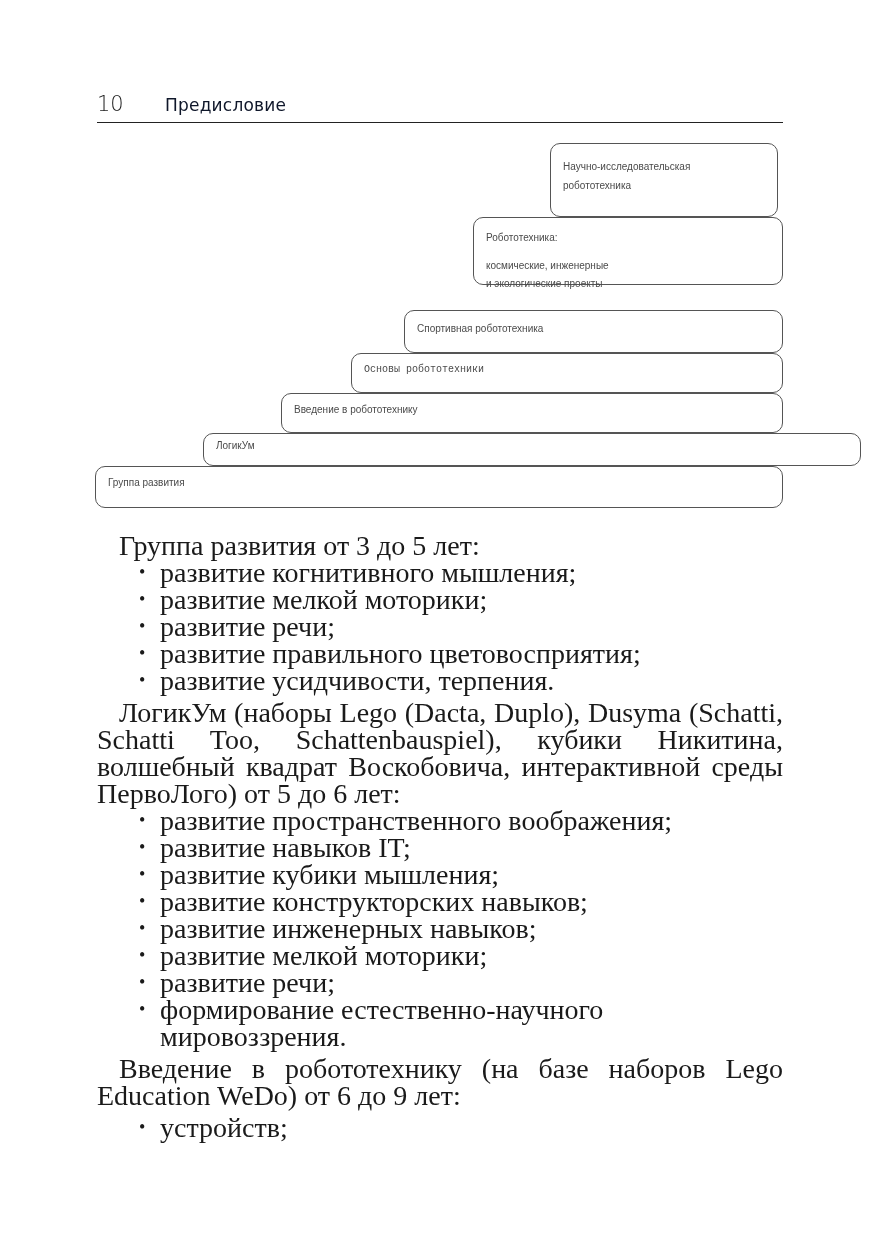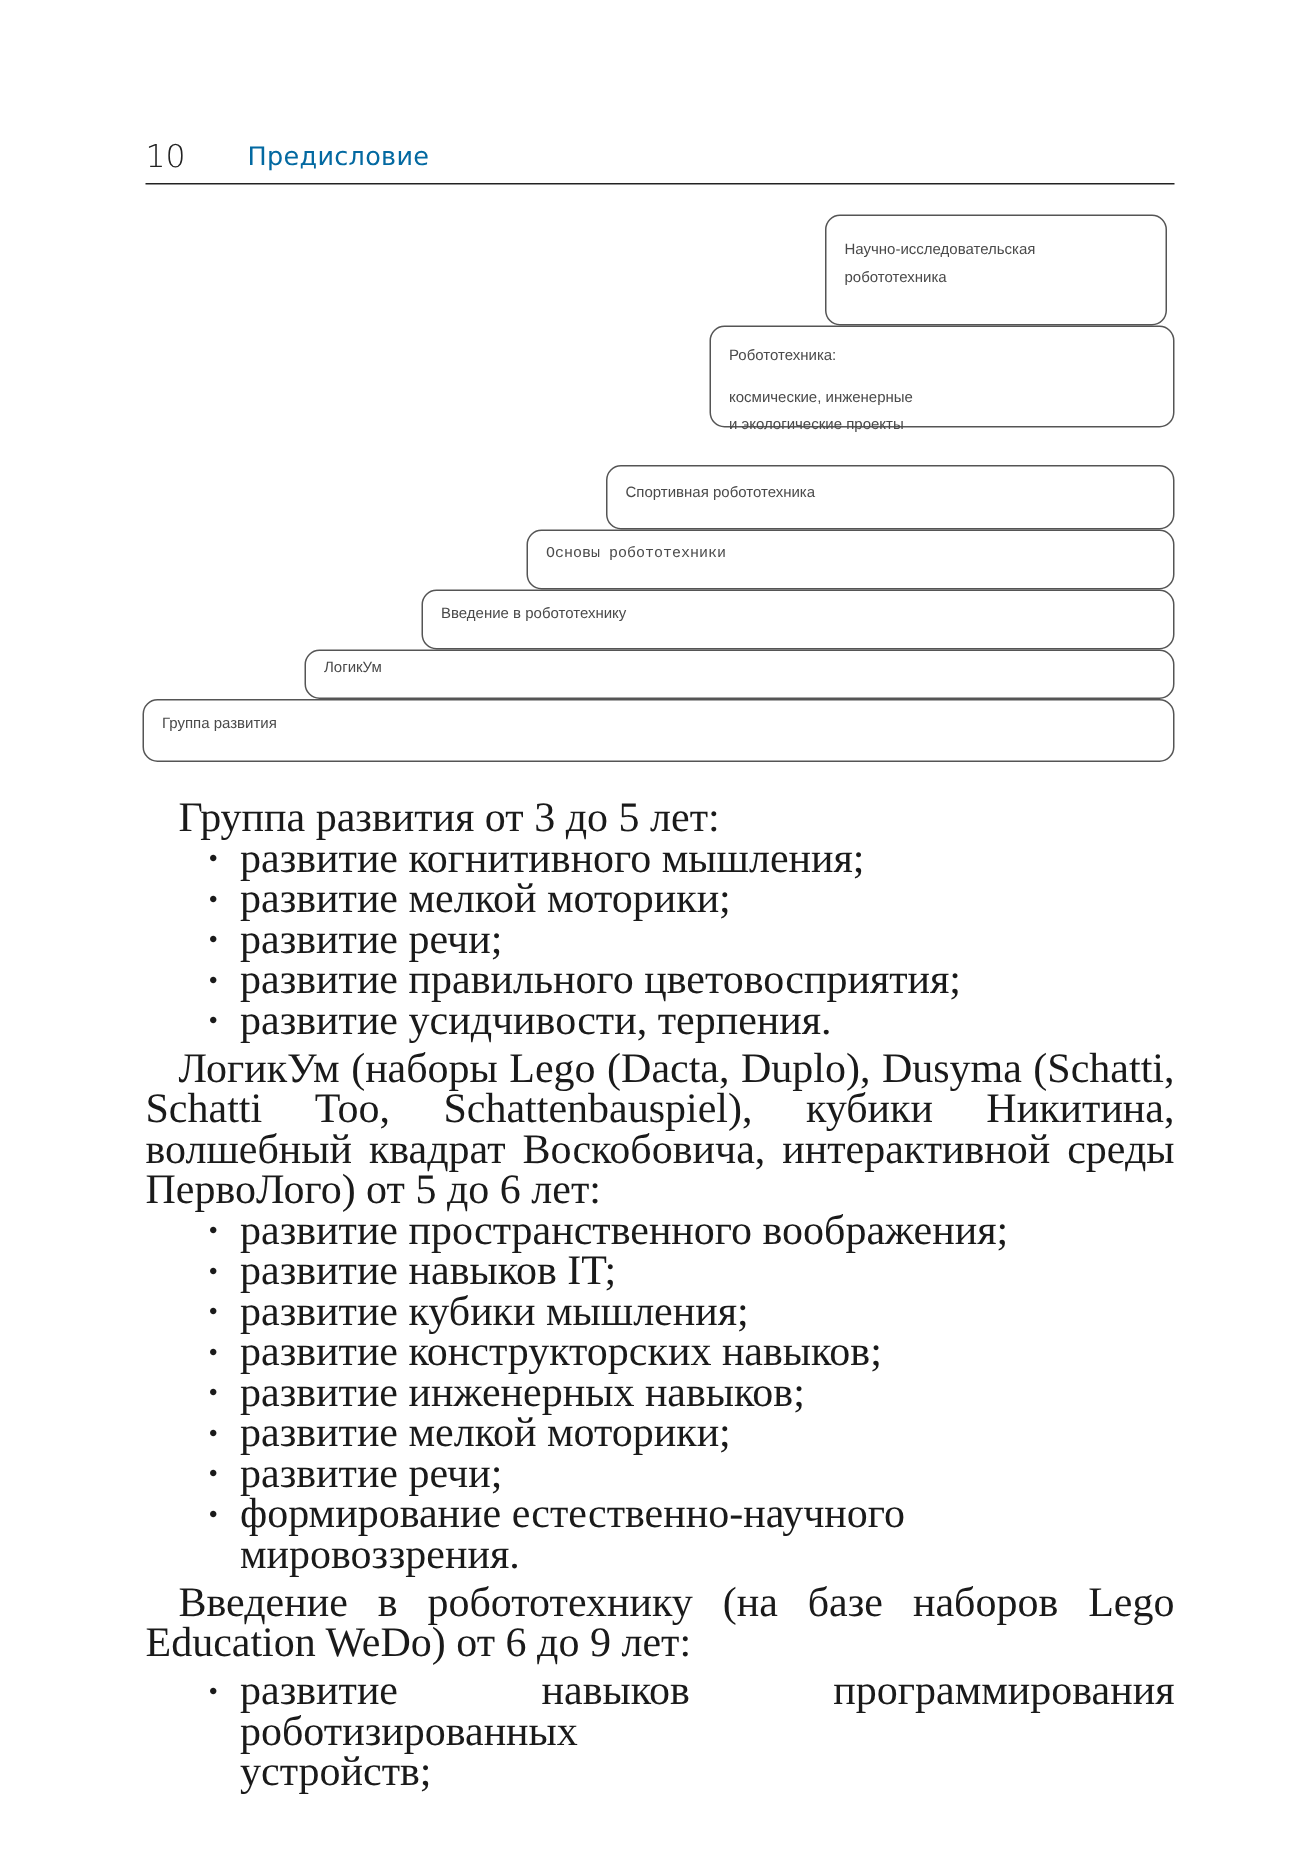--- a/index.html
+++ b/index.html
@@ -1,19 +1,19 @@
 <!DOCTYPE html>
 <html><head>
 <meta charset="utf-8">
 <style>
   html, body { margin: 0; padding: 0; background: #ffffff; }
   body { width: 875px; height: 1241px; position: relative; overflow: hidden; color: #1a1a1a; }
   .page-header { position: absolute; left: 97px; top: 90px; width: 686px; height: 32px; border-bottom: 1.3px solid #222; }
   .page-num { position: absolute; left: 0; top: 2px; font-family: "DejaVu Sans", sans-serif; font-size: 21px; font-weight: 300; color: #222; }
-  .running-head { position: absolute; left: 68px; top: 5px; font-family: "DejaVu Sans", sans-serif; font-size: 17px; color: #0369a1; letter-spacing: 0.2px; }
+  .running-head { position: absolute; left: 68px; top: 5px; font-family: "DejaVu Sans", sans-serif; font-size: 17px; color: #0f172a; letter-spacing: 0.2px; }
 
   .diagram { position: absolute; left: 0; top: 0; width: 875px; height: 520px; }
   .step { position: absolute; box-sizing: border-box; border: 1.6px solid #555; border-radius: 10px; background: #fff;
           font-family: "Liberation Sans", sans-serif; font-size: 10px; color: #4a4a4a; padding-left: 12px; }
   .step span { display: block; }
   .step .t { position: absolute; left: 12px; }
 
   .text { position: absolute; left: 97px; width: 686px; font-family: "Liberation Serif", serif; font-size: 28px; line-height: 27px; color: #1a1a1a; }
   .para { text-indent: 22px; margin: 0; text-align: justify; }
   ul.bullets { list-style: none; margin: 0; padding: 0 0 0 42px; }
@@ -41,21 +41,21 @@
   </div>
   <div class="step" style="left:404px; top:310px; width:379px; height:43px;">
     <span class="t" style="top:12px;">Спортивная робототехника</span>
   </div>
   <div class="step" style="left:351px; top:353px; width:432px; height:40px;">
     <span class="t" style="top:10px;font-family:Liberation Mono, monospace;">Основы робототехники</span>
   </div>
   <div class="step" style="left:281px; top:393px; width:502px; height:40px;">
     <span class="t" style="top:10px;">Введение в робототехнику</span>
   </div>
-  <div class="step" style="left:203px; top:433px; width:580px; height:33px;">
+  <div class="step" style="left:203px; top:433px; width:658px; height:33px;">
     <span class="t" style="top:6px;">ЛогикУм</span>
   </div>
   <div class="step" style="left:95px; top:466px; width:688px; height:42px;">
     <span class="t" style="top:10px;">Группа развития</span>
   </div>
 </div>
 
 <div class="text" style="top:532px;">
   <p class="para">Группа развития от 3 до 5 лет:</p>
   <ul class="bullets">
@@ -72,17 +72,16 @@
     <li>развитие кубики мышления;</li>
     <li>развитие конструкторских навыков;</li>
     <li>развитие инженерных навыков;</li>
     <li>развитие мелкой моторики;</li>
     <li>развитие речи;</li>
     <li>формирование естественно-научного мировоззрения.</li>
   </ul>
   <p class="para" style="margin-top:5px;">Введение в робототехнику (на базе наборов Lego Education WeDo) от 6 до 9 лет:</p>
   <ul class="bullets" style="margin-top:5px;">
     <li>
-      <div class="justify-line">развитие навыков программирования роботизированных</div>
       <div>устройств;</div>
     </li>
   </ul>
 </div>
 
 </body></html>

